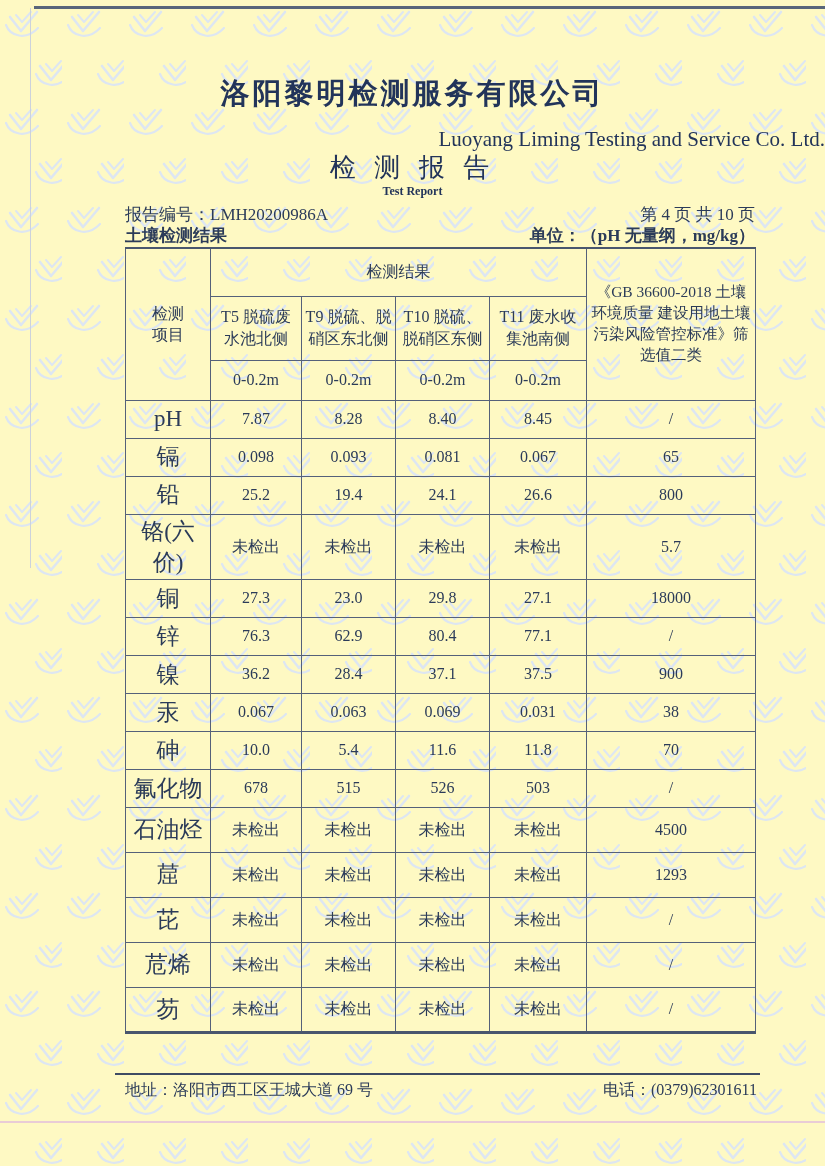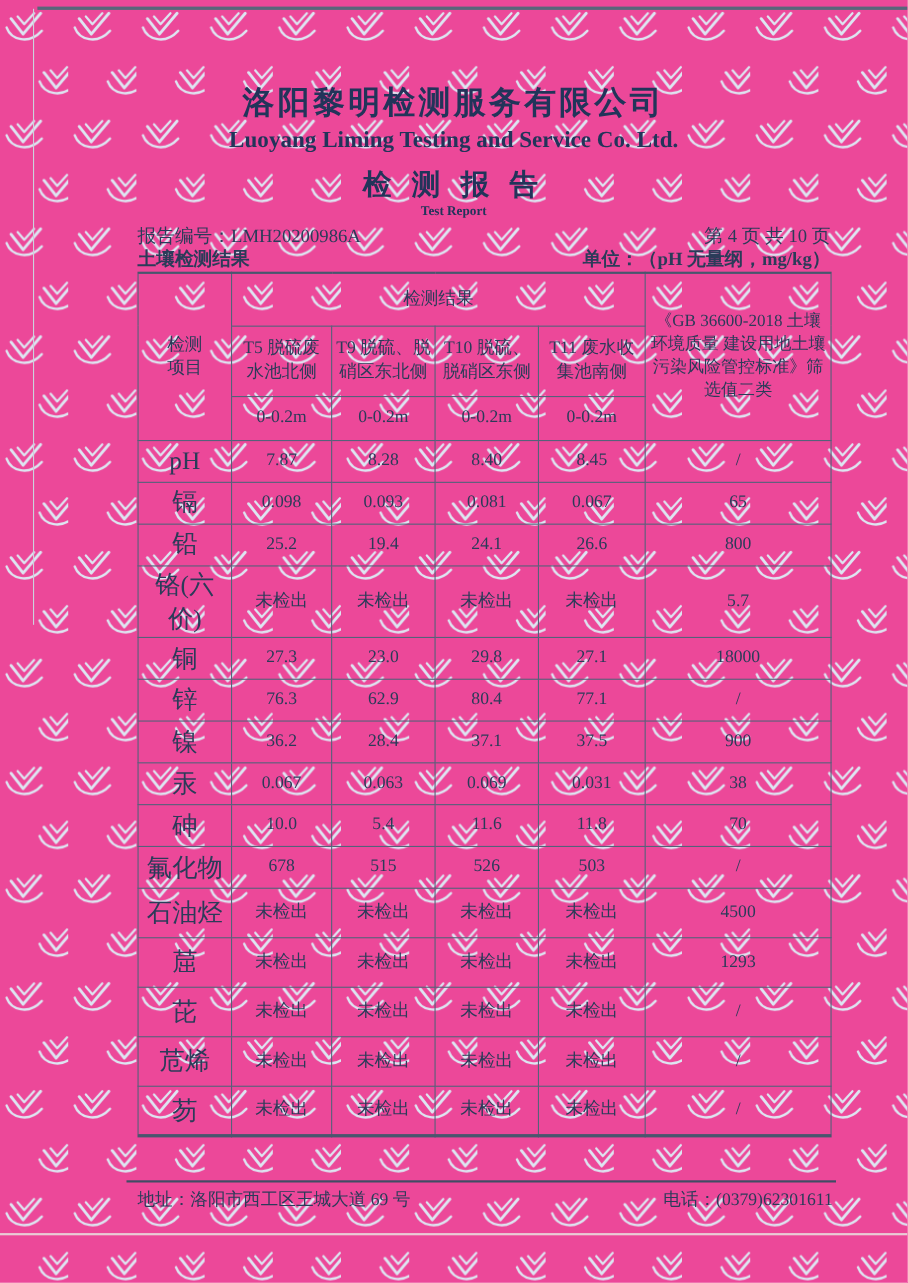--- a/index.html
+++ b/index.html
@@ -3,35 +3,35 @@
 <meta charset="utf-8">
 <style>
   html,body{margin:0;padding:0;}
   body{
     width:825px;height:1166px;
     font-family:"Liberation Serif","DejaVu Serif",serif;
     background:#ffffff;
   }
   .page{
     position:relative;width:825px;height:1166px;overflow:hidden;
-    background:#ec4899;color:#2b3b59;
+    background:#fef9c3;color:#2b3b59;
   }
   .wm{position:absolute;left:0;top:0;z-index:0;}
   .content{position:absolute;left:0;top:0;width:100%;height:100%;z-index:2;}
   
   .scan-top{position:absolute;top:6px;left:34px;right:0;height:3px;background:#59667a;z-index:3;}
   .scan-left{position:absolute;top:8px;left:30px;width:1px;height:560px;background:#ccd2dc;z-index:3;}
   .scan-bottom{position:absolute;top:1121px;left:0;right:0;height:2px;background:#e9ccd6;z-index:3;}
 
   .title-cn{position:absolute;top:74px;left:0;width:100%;text-align:center;
     font-size:29px;font-weight:bold;letter-spacing:3px;color:#22345a;}
-  .title-en{position:absolute;top:115px;left:0;width:100%;text-align:center;
-    font-size:21px;font-weight:bold;color:#22345a;}
+  .title-en{position:absolute;top:127px;left:0;width:100%;text-align:right;
+    font-size:21px;font-weight:normal;color:#22345a;}
   .report-cn{position:absolute;top:150px;left:0;width:100%;text-align:center;
-    font-size:26px;font-weight:bold;letter-spacing:6px;color:#22345a;}
+    font-size:26px;font-weight:normal;letter-spacing:6px;color:#22345a;}
   .report-en{position:absolute;top:184px;left:0;width:100%;text-align:center;
     font-size:12px;font-weight:bold;color:#22345a;}
 
   .meta1{position:absolute;top:203px;left:125px;width:630px;font-size:17px;}
   .meta1 .right{float:right;}
   .meta2{position:absolute;top:224px;left:125px;width:630px;font-size:17px;font-weight:bold;}
   .meta2 .right{float:right;}
 
   table.results{
     position:absolute;left:125px;top:247px;width:630px;

